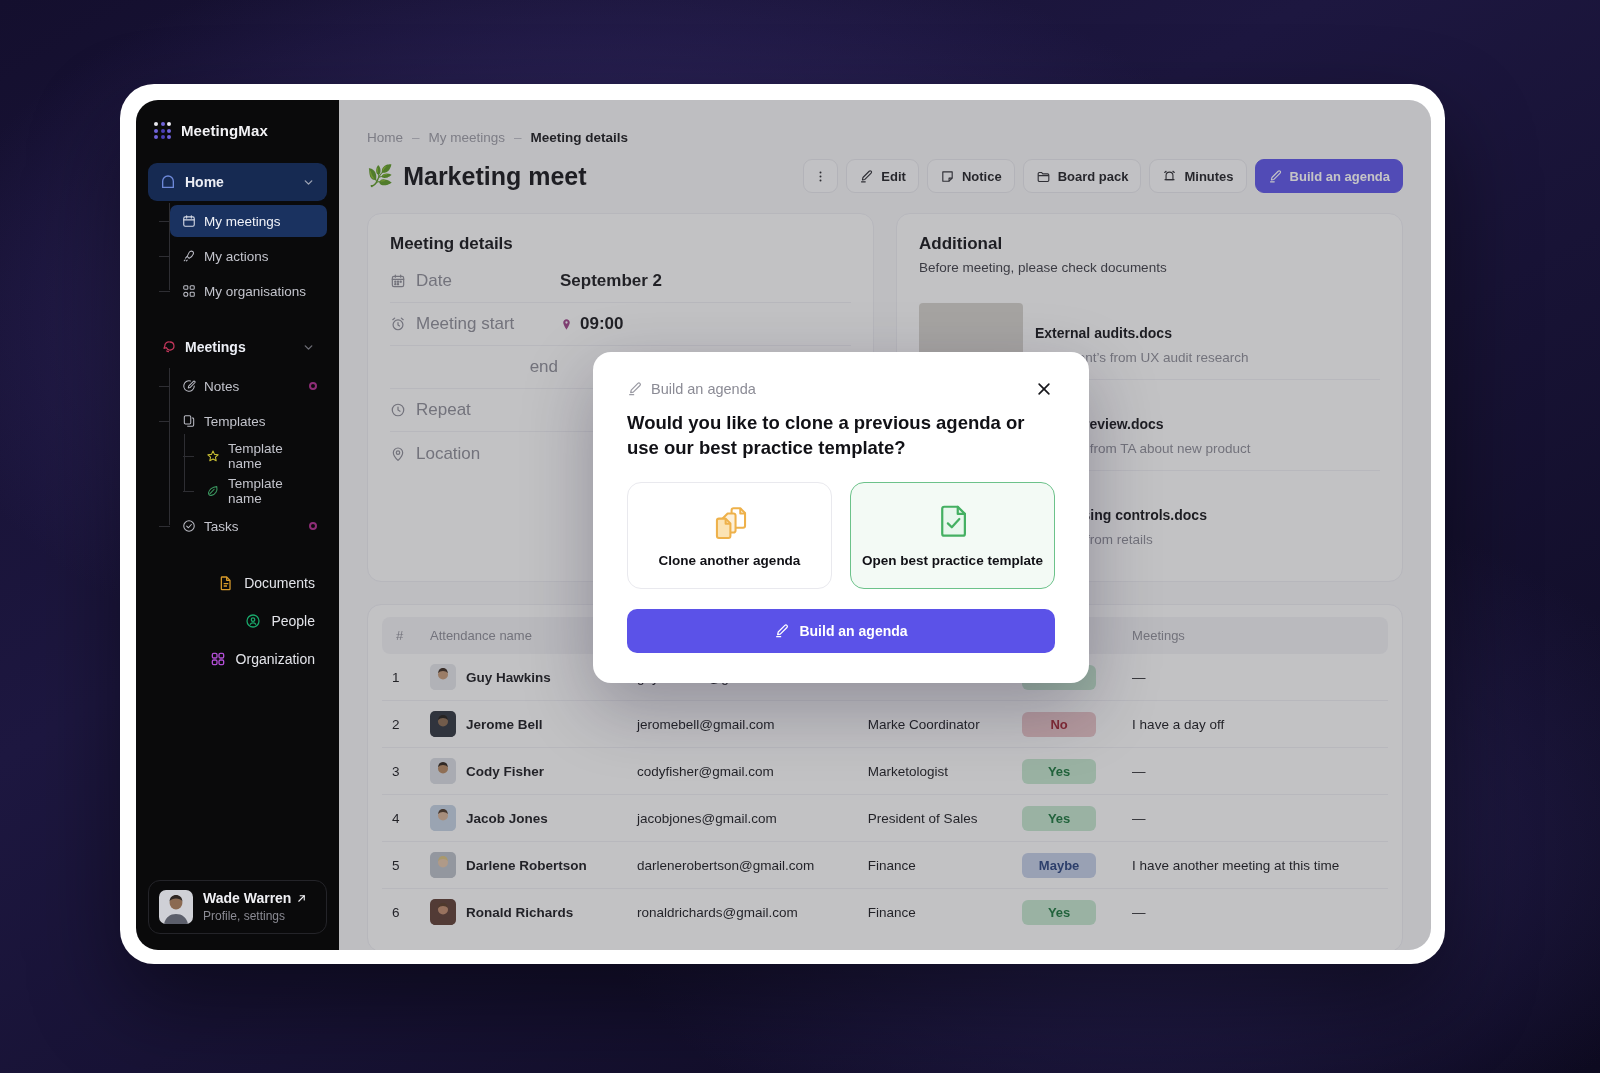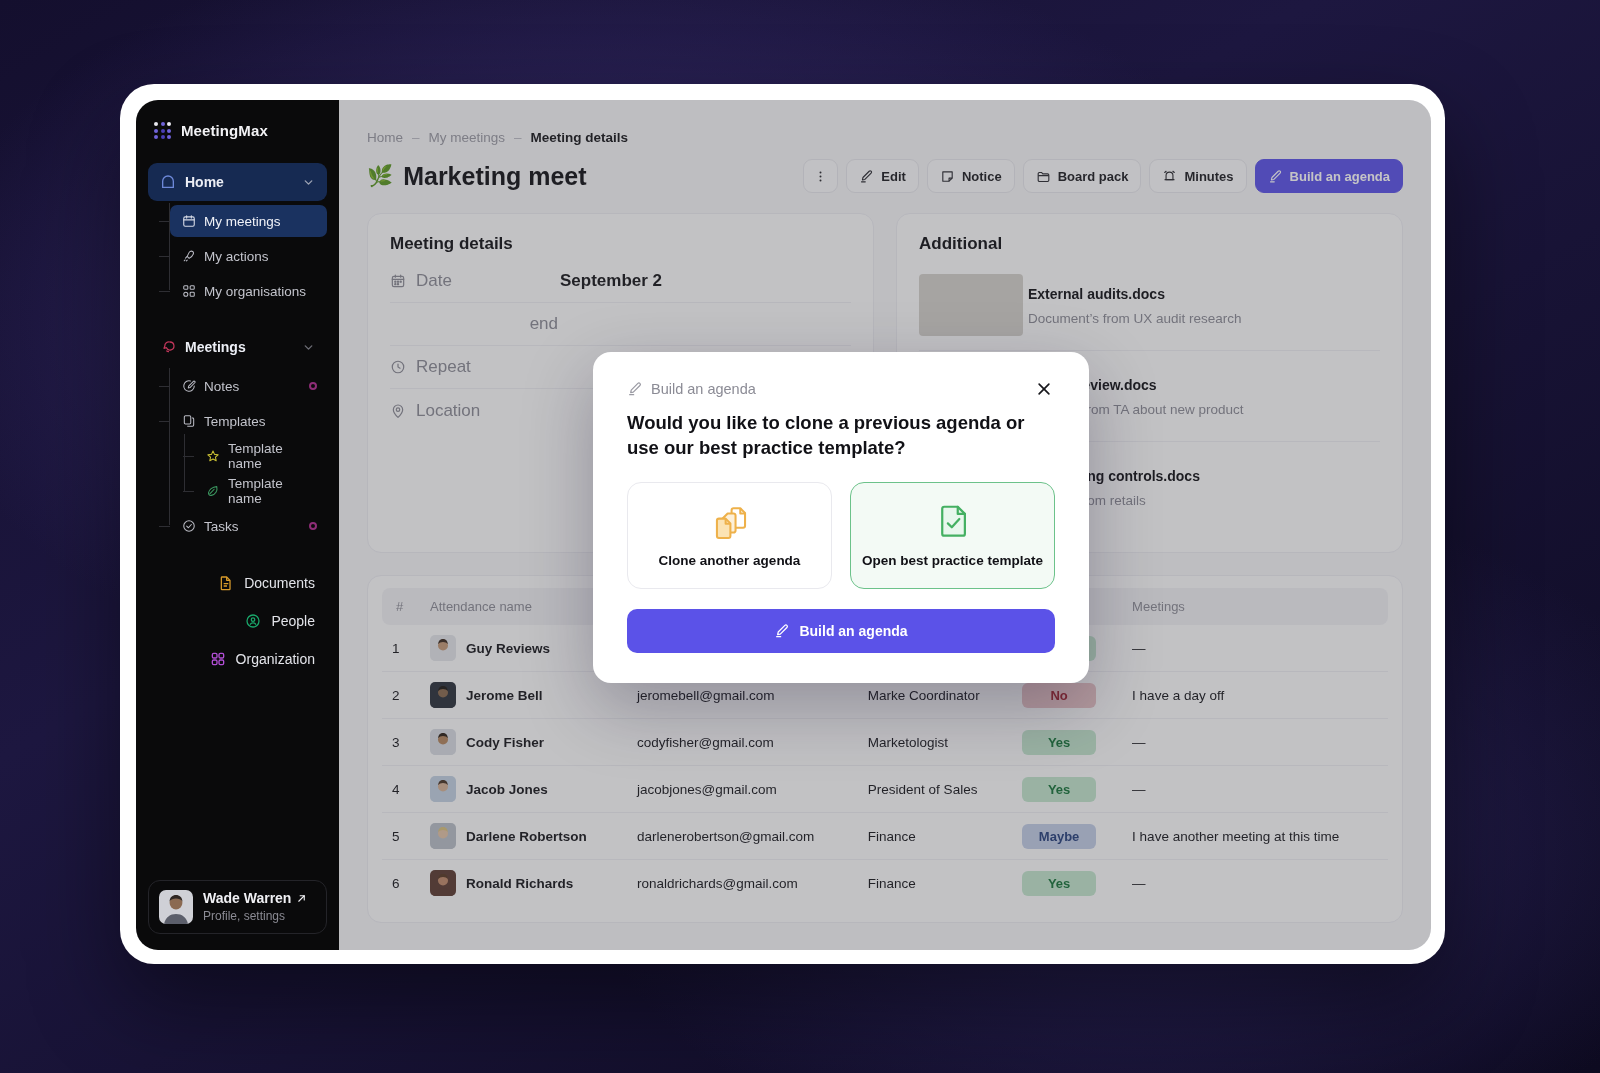--- a/index.html
+++ b/index.html
@@ -208,21 +208,21 @@
     height: 43px;
     border-bottom: 1px solid #eeeef2;
     font-size: 17px;
   }
   .detail-row:last-child { border-bottom: none; }
   .detail-label { display: flex; align-items: center; gap: 10px; color: #8b8b95; width: 170px; flex: 0 0 170px; }
   .detail-label.right { justify-content: flex-end; padding-right: 2px; }
   .detail-value { display: flex; align-items: center; gap: 7px; font-weight: 700; color: #16161a; }
 
   .doc-row {
-    display: flex; align-items: center; gap: 5px;
+    display: flex; align-items: flex-end; gap: 12px;
     padding: 14px 0;
     border-bottom: 1px solid #eeeef2;
     cursor: pointer;
   }
   .doc-row:last-child { border-bottom: none; }
   .doc-thumb {
     width: 104px; height: 62px; flex: 0 0 104px;
     border-radius: 4px;
     background: #d5d2cc;
     overflow: hidden;
@@ -619,20 +619,41 @@
                       <circle cx="16" cy="13" r=".9" fill="#8b8b95"></circle>
                       <circle cx="8" cy="16.7" r=".9" fill="#8b8b95"></circle>
                       <circle cx="12" cy="16.7" r=".9" fill="#8b8b95"></circle>
                     </svg>
                 </span>
                 <span>Date</span>
               </div>
               <div class="detail-value">September 2</div>
             </div>
 
+            <div class="detail-row">
+              <div class="detail-label">
+                <span>
+                  <svg width="16" height="16" viewBox="0 0 24 24" fill="none" stroke="#8b8b95" stroke-width="1.8" stroke-linecap="round" stroke-linejoin="round">
+                      <circle cx="12" cy="13.2" r="7.4"></circle>
+                      <path d="M12 9.8v3.6l2.3 1.6"></path>
+                      <path d="M4.2 5.6 7 3.2M19.8 5.6 17 3.2"></path>
+                    </svg>
+                </span>
+                <span>Meeting start</span>
+              </div>
+              <div class="detail-value">
+                <span>
+                  <svg width="13" height="13" viewBox="0 0 24 24">
+                      <path d="M12 2.5c3.3 0 6 2.6 6 5.9 0 4.4-6 13.1-6 13.1S6 12.8 6 8.4c0-3.3 2.7-5.9 6-5.9z" fill="#9c3f86"></path>
+                      <circle cx="12" cy="8.3" r="2.1" fill="#fbfbfd"></circle>
+                    </svg>
+                </span>
+                <span>09:00</span>
+              </div>
+            </div>
 
             <div class="detail-row">
               <div class="detail-label right">
                 <span>end</span>
               </div>
               <div class="detail-value"></div>
             </div>
 
             <div class="detail-row">
               <div class="detail-label">
@@ -656,20 +677,21 @@
                     </svg>
                 </span>
                 <span>Location</span>
               </div>
               <div class="detail-value"></div>
             </div>
           </div>
 
           <div class="card">
             <div class="card-title">Additional</div>
+            <div class="card-sub">Before meeting, please check documents</div>
 
             <div class="doc-row">
               <span class="doc-thumb">
                 <span class="ln" style="width:96%"></span><span class="ln" style="width:88%"></span><span class="ln" style="width:92%"></span><span class="ln" style="width:60%"></span>
                 <span class="ln" style="width:0"></span>
                 <span class="ln" style="width:94%"></span><span class="ln" style="width:90%"></span><span class="ln" style="width:86%"></span><span class="ln" style="width:70%"></span>
               </span>
               <span>
                 <span class="doc-name">External audits.docs</span>
                 <span class="doc-desc" style="display:block">Document’s from UX audit research</span>
@@ -712,21 +734,21 @@
                   <td>
                     <div class="person">
                       <span class="av">
                         <svg width="26" height="26" viewBox="0 0 26 26">
                           <rect width="26" height="26" fill="#e4e6ea"></rect>
                           <circle cx="13" cy="10.5" r="5" fill="#c49a78"></circle>
                           <path d="M3 26c1.3-5 5-7.6 10-7.6S21.7 21 23 26z" fill="#e4e6ea"></path>
                           <path d="M8.2 9.2C8.2 5.8 10.5 4 13 4s4.8 1.8 4.8 5.2c-1-1.6-2.8-2.3-4.8-2.3s-3.8.7-4.8 2.3z" fill="#3b2a1f"></path>
                         </svg>
                       </span>
-                      <span>Guy Reviews</span>
+                      <span>Guy Hawkins</span>
                     </div>
                   </td>
                   <td>guyhawkins@gmail.com</td>
                   <td>Admon</td>
                   <td><span class="badge yes">Yes</span></td>
                   <td class="dash">—</td>
                 </tr>
                 <tr>
                   <td class="idx">2</td>
                   <td>

